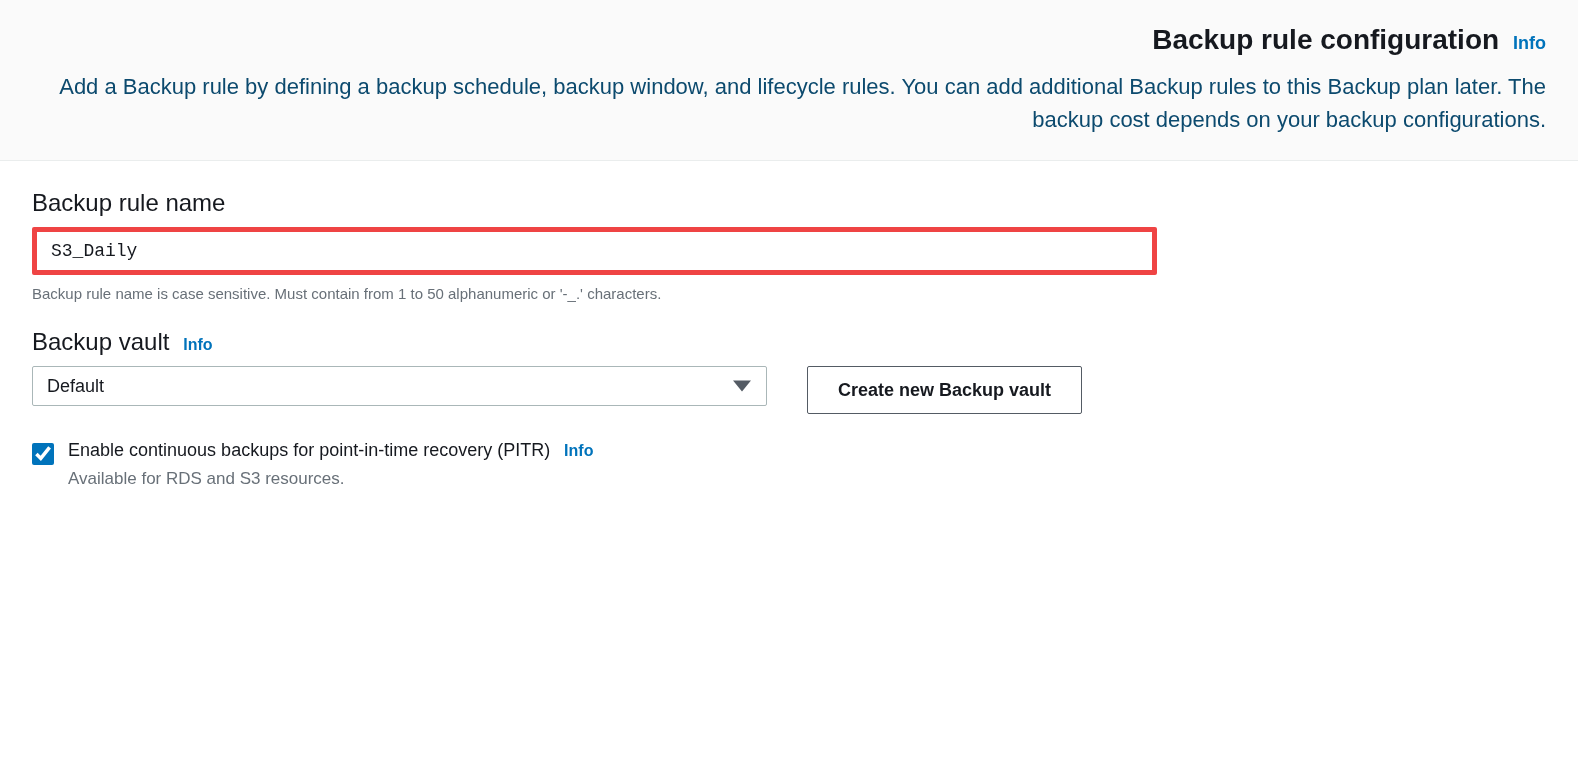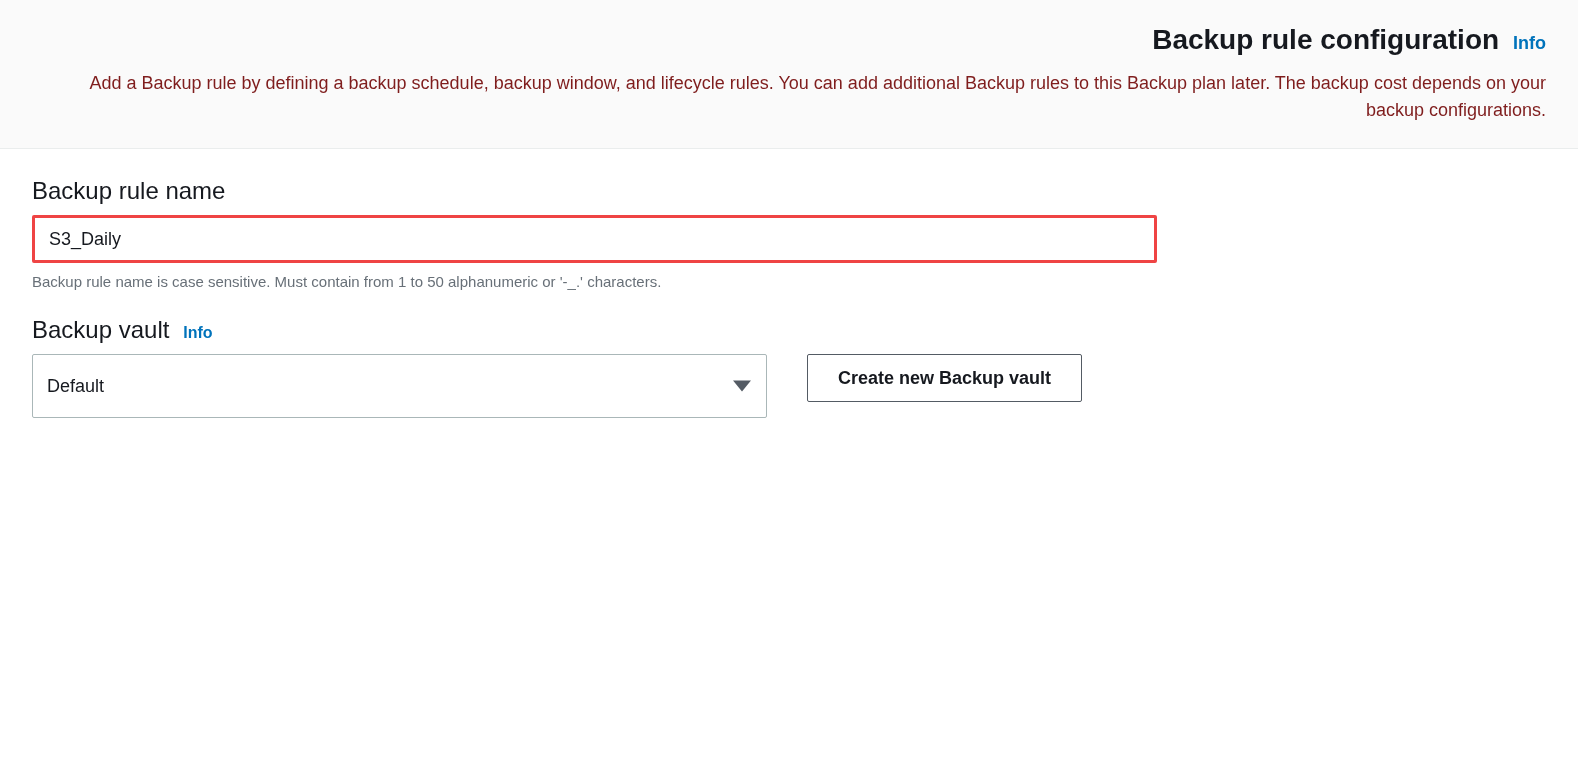--- a/index.html
+++ b/index.html
@@ -34,22 +34,22 @@
     }
     .info-link-small {
       color: #0073bb;
       font-size: 16px;
       font-weight: 700;
       cursor: pointer;
       margin-left: 10px;
       display: inline;
     }
     .page-description {
-      color: #7f1d1d;
-      font-size: 18px;
+      color: #0c4a6e;
+      font-size: 22px;
       margin-top: 14px;
       line-height: 1.5;
     }
     .form-section {
       background: #ffffff;
       padding: 28px 32px;
     }
     .form-field {
       margin-bottom: 26px;
     }
@@ -59,25 +59,25 @@
       font-weight: 400;
       display: inline;
     }
     .text-input {
       display: block;
       width: 100%;
       max-width: 1125px;
       height: 48px;
       padding: 8px 14px;
       font-size: 18px;
-      border: 3px solid #ef4444;
+      border: 5px solid #ef4444;
       border-radius: 2px;
       margin-top: 10px;
       color: #16191f;
-      font-family: Liberation Sans, sans-serif;
+      font-family: Liberation Mono, monospace;
     }
     .helper-text {
       color: #687078;
       font-size: 15px;
       margin-top: 10px;
     }
     .select-row {
       display: flex;
       gap: 40px;
       margin-top: 10px;
@@ -87,21 +87,21 @@
       position: relative;
       width: 735px;
     }
     .select-wrapper-narrow {
       position: relative;
       width: 735px;
       margin-top: 10px;
     }
     .select-input {
       width: 100%;
-      height: 64px;
+      height: 40px;
       padding: 8px 64px 8px 14px;
       font-size: 18px;
       border: 1px solid #aab7b8;
       border-radius: 2px;
       background: #fff;
       color: #16191f;
       appearance: none;
       -webkit-appearance: none;
       cursor: pointer;
       text-align: left;
@@ -181,14 +181,24 @@
     <div class="select-row">
       <div class="select-wrapper">
         <button class="select-input">Default</button>
         <span class="select-caret"></span>
       </div>
       <button class="create-vault-button">Create new Backup vault</button>
     </div>
   </div>
 
 
+  <div class="form-field">
+    <div class="checkbox-row">
+      <input type="checkbox" class="checkbox-input" checked="" style="">
+      <div class="checkbox-content">
+        <span class="checkbox-label">Enable continuous backups for point-in-time recovery (PITR)</span>
+        <span class="info-link-small">Info</span>
+        <p class="checkbox-helper">Available for RDS and S3 resources.</p>
+      </div>
+    </div>
+  </div>
 
 </div>
 
 </body></html>

